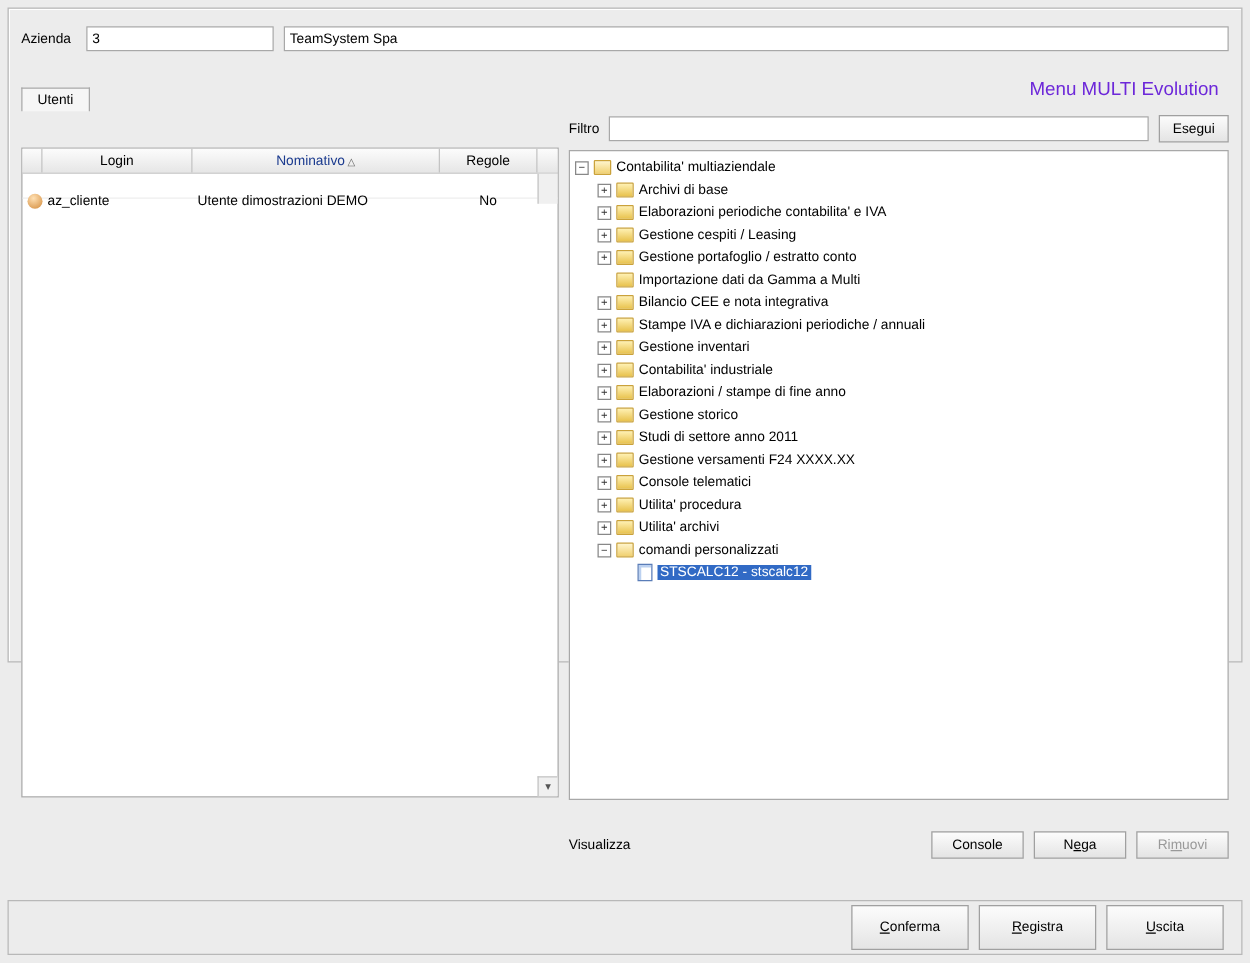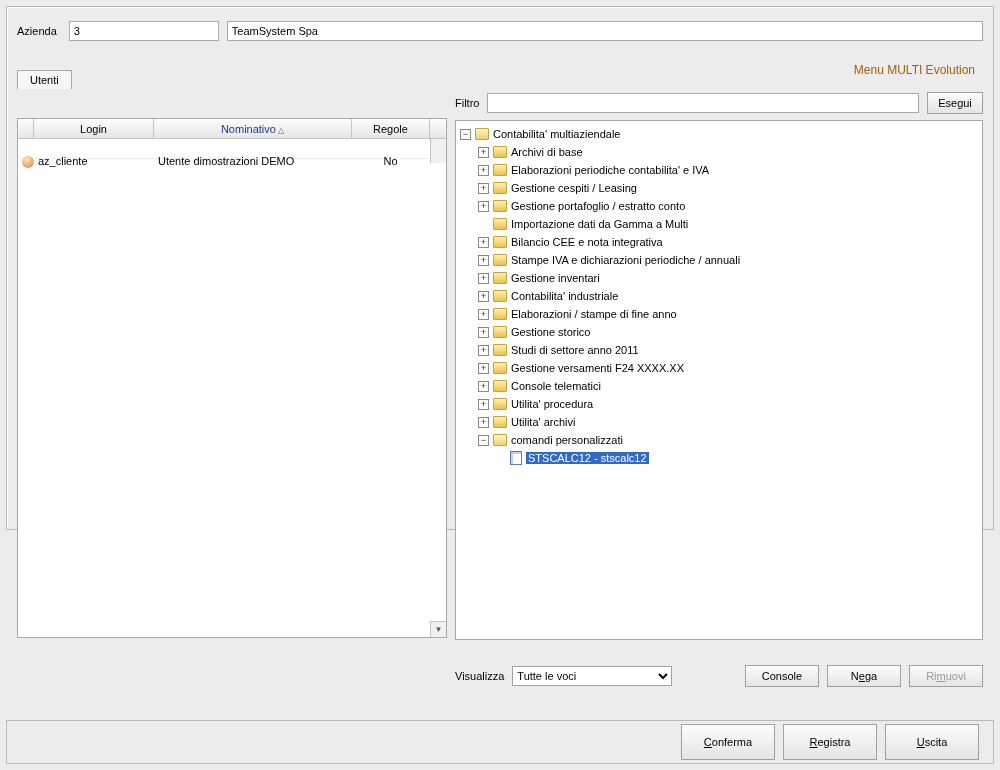--- a/index.html
+++ b/index.html
@@ -32,22 +32,22 @@
     border: 1px solid #a8a8a8;
     height: 20px;
     padding: 2px 4px;
     font-family: inherit;
     font-size: 11px;
   }
   .title-right {
     position: absolute;
     right: 18px;
     top: 56px;
-    font-size: 12px;
-    color: #a16207;
+    font-size: 15px;
+    color: #6d28d9;
     background: transparent;
   }
   .main-area { padding: 4px 10px 10px 10px; }
   .tabs { margin-bottom: 4px; margin-top: 14px; }
   .tab {
     display: inline-block;
     border: 1px solid #a8a8a8;
     border-bottom: none;
     background: #f6f6f6;
     padding: 3px 12px;
@@ -345,23 +345,20 @@
             <span>comandi personalizzati</span>
           </div>
           <div class="tree-node" style="padding-left:50px">
             <span class="doc-icon"></span>
             <span class="selected">STSCALC12 - stscalc12</span>
           </div>
         </div>
 
         <div class="bottom-row">
           <span>Visualizza</span>
-          <select class="select">
-            <option>Tutte le voci</option>
-          </select>
           <div style="flex:1"></div>
           <button class="btn">Console</button>
           <button class="btn">
             <span>N</span><span class="underline">e</span><span>ga</span>
           </button>
           <button class="btn" disabled="">
             <span>Ri</span><span class="underline">m</span><span>uovi</span>
           </button>
         </div>
       </div>

